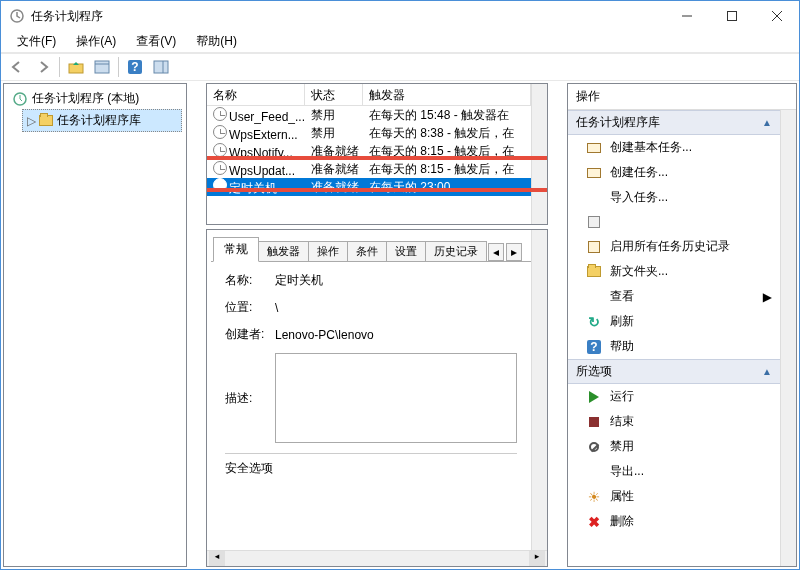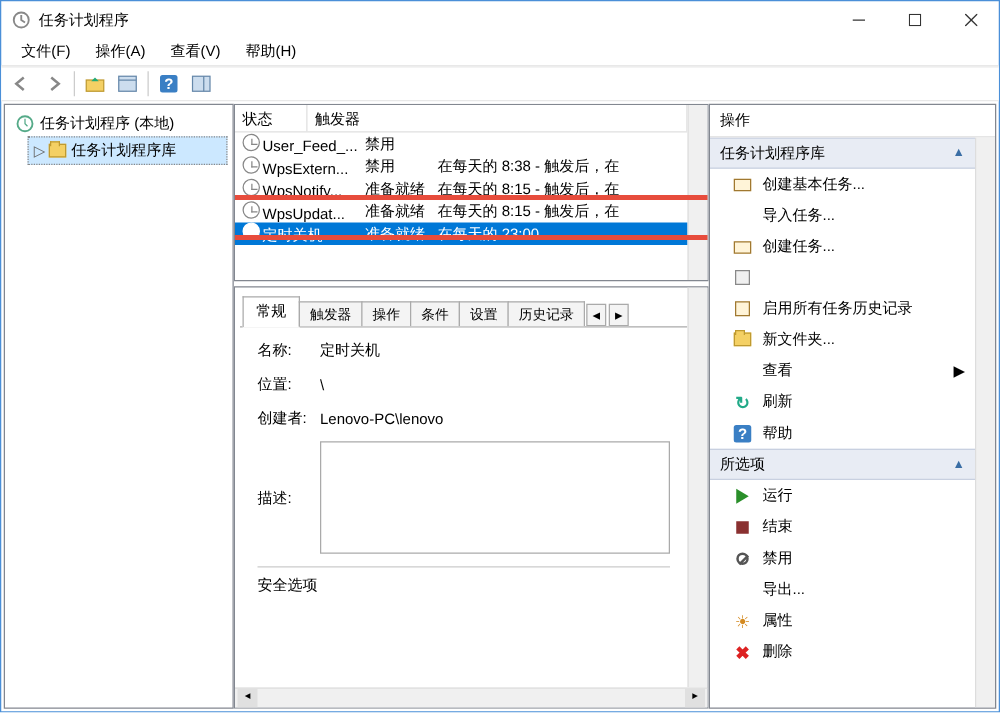--- a/index.html
+++ b/index.html
@@ -8,21 +8,21 @@
 .titlebar { height: 30px; display: flex; align-items: center; padding: 0 0 0 8px; }
 .titlebar-icon { width: 16px; height: 16px; margin-right: 6px; display: inline-flex; align-items: center; justify-content: center; }
 .title-text { flex: 1; font-size: 12px; }
 .win-btns { display: flex; }
 .win-btn { width: 45px; height: 28px; display: flex; align-items: center; justify-content: center; color: #333; }
 .menubar { height: 22px; display: flex; align-items: flex-start; padding: 0 8px; gap: 4px; border-bottom: 1px solid #e8e8e8;}
 .menu-item { padding: 2px 8px; }
 .toolbar { height: 28px; display: flex; align-items: center; padding: 0 4px; gap: 2px; border-top: 1px solid #e8e8e8; border-bottom: 1px solid #e8e8e8; background: #fff;}
 .tool-btn { width: 24px; height: 22px; display: flex; align-items: center; justify-content: center; border: 1px solid transparent; }
 .tool-sep { width: 1px; height: 20px; background: #ccc; margin: 0 2px; }
-.content { flex: 1; display: flex; padding: 2px; gap: 0; overflow: hidden; }
+.content { flex: 1; display: flex; padding: 2px; gap: 19px; overflow: hidden; }
 .left-pane { width: 184px; border: 1px solid #828790; background: #fff; padding: 4px; }
 .tree-item { display: flex; align-items: center; gap: 4px; padding: 2px 4px; }
 .tree-item.selected { background: #cce8ff; border: 1px dotted #888; }
 .mid-pane { flex: 1; display: flex; flex-direction: column; gap: 4px; overflow: hidden; }
 .task-list { border: 1px solid #828790; height: 142px; background: #fff; position: relative; display: flex; flex-direction: column; overflow: hidden;}
 .list-header { display: flex; background: #fff; border-bottom: 1px solid #e0e0e0; height: 22px; }
 .list-header > div { padding: 3px 6px; border-right: 1px solid #e0e0e0; }
 .col-name { width: 98px; }
 .col-state { width: 58px; }
 .col-trigger { flex: 1; }
@@ -160,27 +160,29 @@
         <span class="ic-folder"></span>
         <span>任务计划程序库</span>
       </div>
     </div>
 
     <div class="mid-pane">
       <div class="task-list">
         <div style="display:flex; flex:1; overflow:hidden;">
           <div style="flex:1; display:flex; flex-direction:column; overflow:hidden;">
             <div class="list-header">
+              <div class="col-name">名称</div>
               <div class="col-state">状态</div>
               <div class="col-trigger">触发器</div>
             </div>
             <div class="list-body">
               <div class="list-row">
                 <div class="col-name"><span class="task-icon"></span><span>User_Feed_...</span></div>
                 <div class="col-state">禁用</div>
+                <div class="col-trigger">在每天的 15:48 - 触发器在</div>
               </div>
               <div class="list-row">
                 <div class="col-name"><span class="task-icon"></span><span>WpsExtern...</span></div>
                 <div class="col-state">禁用</div>
                 <div class="col-trigger">在每天的 8:38 - 触发后，在</div>
               </div>
               <div class="list-row">
                 <div class="col-name"><span class="task-icon"></span><span>WpsNotify...</span></div>
                 <div class="col-state">准备就绪</div>
                 <div class="col-trigger">在每天的 8:15 - 触发后，在</div>
@@ -254,28 +256,28 @@
             <span>任务计划程序库</span>
             <span class="group-arrow">▲</span>
           </div>
           <div class="action-item">
               <span class="action-icon">
                 <span class="ic-task"></span>
               </span>
               <span>创建基本任务...</span>
             </div>
           <div class="action-item">
+              <span class="action-icon">
+                <span class="ic-task"></span>
+              </span>
+              <span>创建任务...</span>
+            </div>
+          <div class="action-item">
               <span class="action-icon"></span>
               <span>导入任务...</span>
-            </div>
-          <div class="action-item">
-              <span class="action-icon">
-                <span class="ic-task"></span>
-              </span>
-              <span>创建任务...</span>
             </div>
           <div class="action-item">
               <span class="action-icon">
                 <span class="ic-run"></span>
               </span>
             </div>
           <div class="action-item">
               <span class="action-icon">
                 <span class="ic-history"></span>
               </span>

